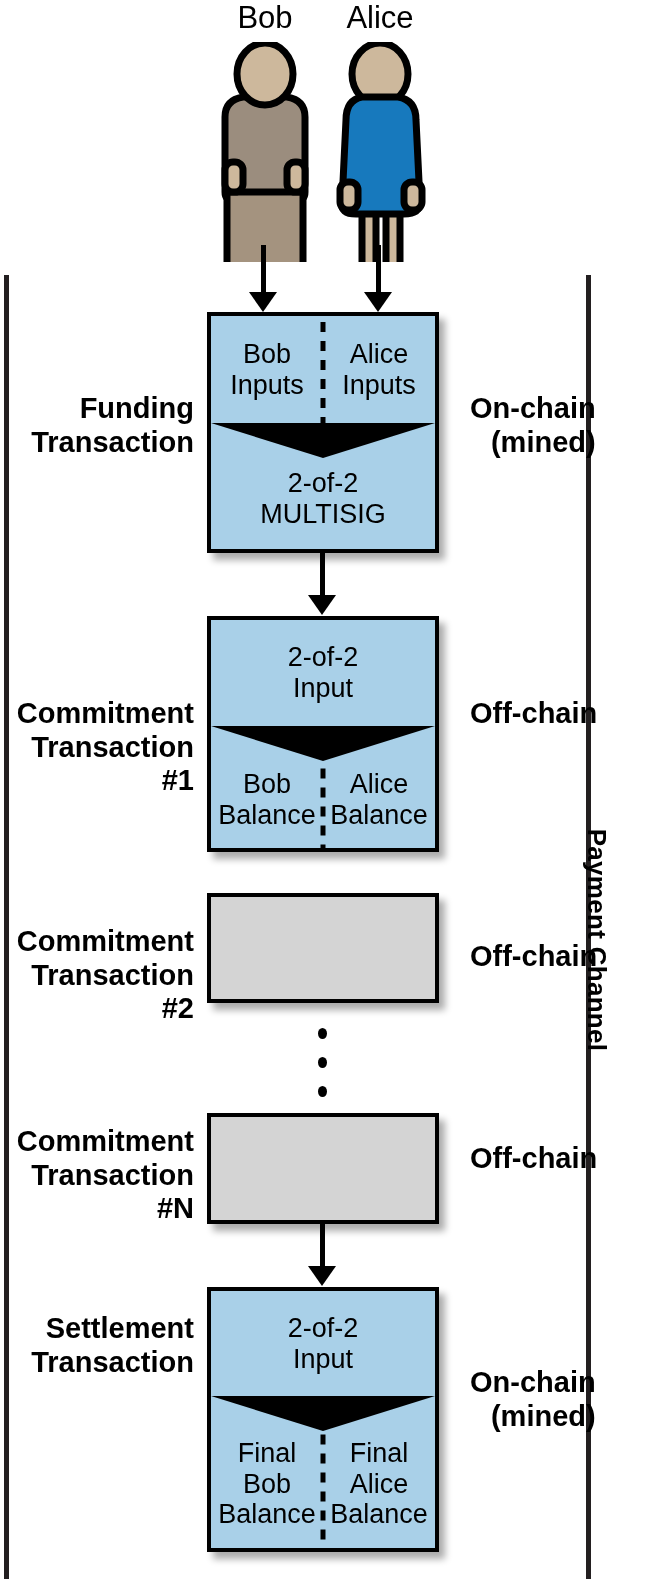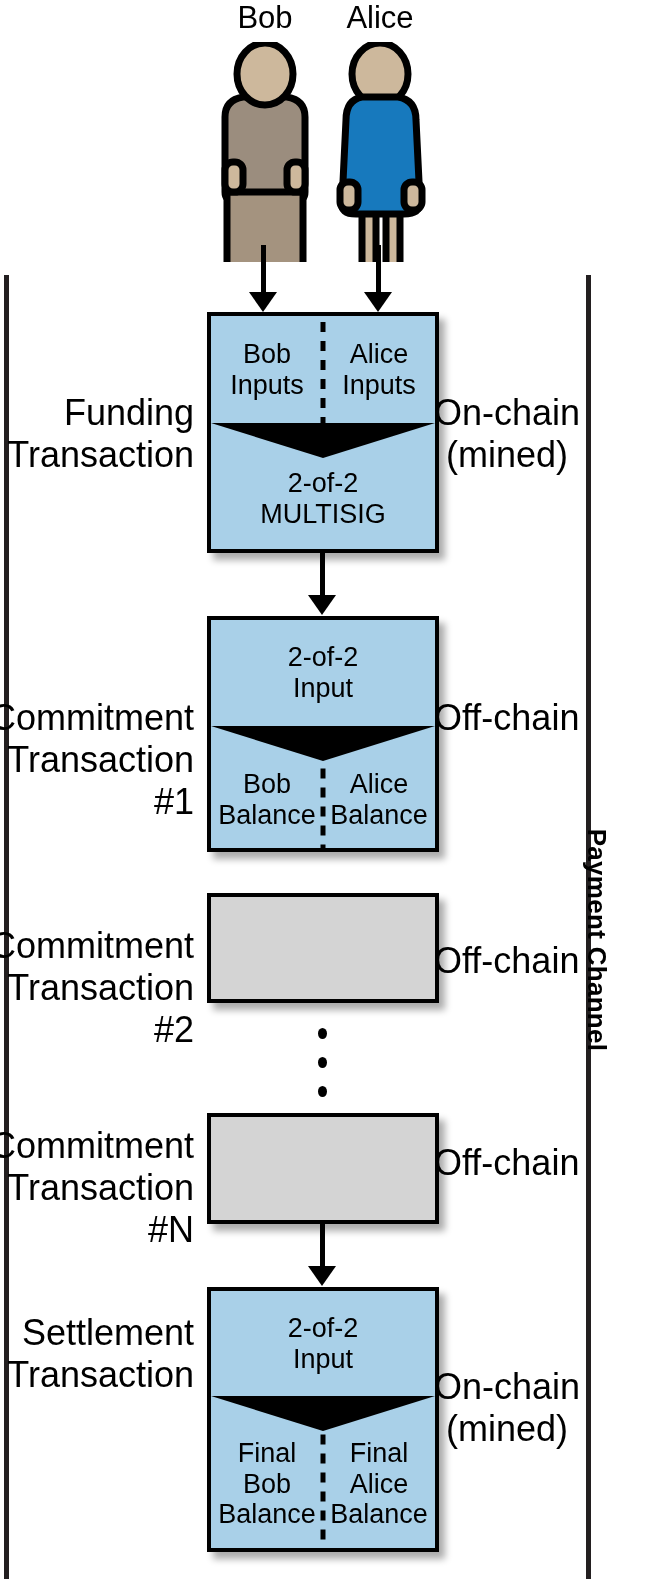--- a/index.html
+++ b/index.html
@@ -51,27 +51,28 @@
     width: 160px;
     text-align: center;
     font-size: 31px;
     color: #000;
     white-space: nowrap;
   }
 
   
   .side-label {
     position: absolute;
-    font-size: 36px;
+    font-size: 29px;
     line-height: 1.16;
     color: #000;
     white-space: pre-line;
+    font-weight: bold;
   }
   .side-label.left  { right: 452px; text-align: right; }
-  .side-label.right { left: 434px;  text-align: center;  }
+  .side-label.right { left: 470px;  text-align: right;  }
 
   
   .txbox {
     position: absolute;
     left: 207px;
     width: 232px;
     border: 4px solid #000;
     box-sizing: border-box;
     box-shadow: 6px 7px 7px rgba(0,0,0,0.33);
     overflow: hidden;

